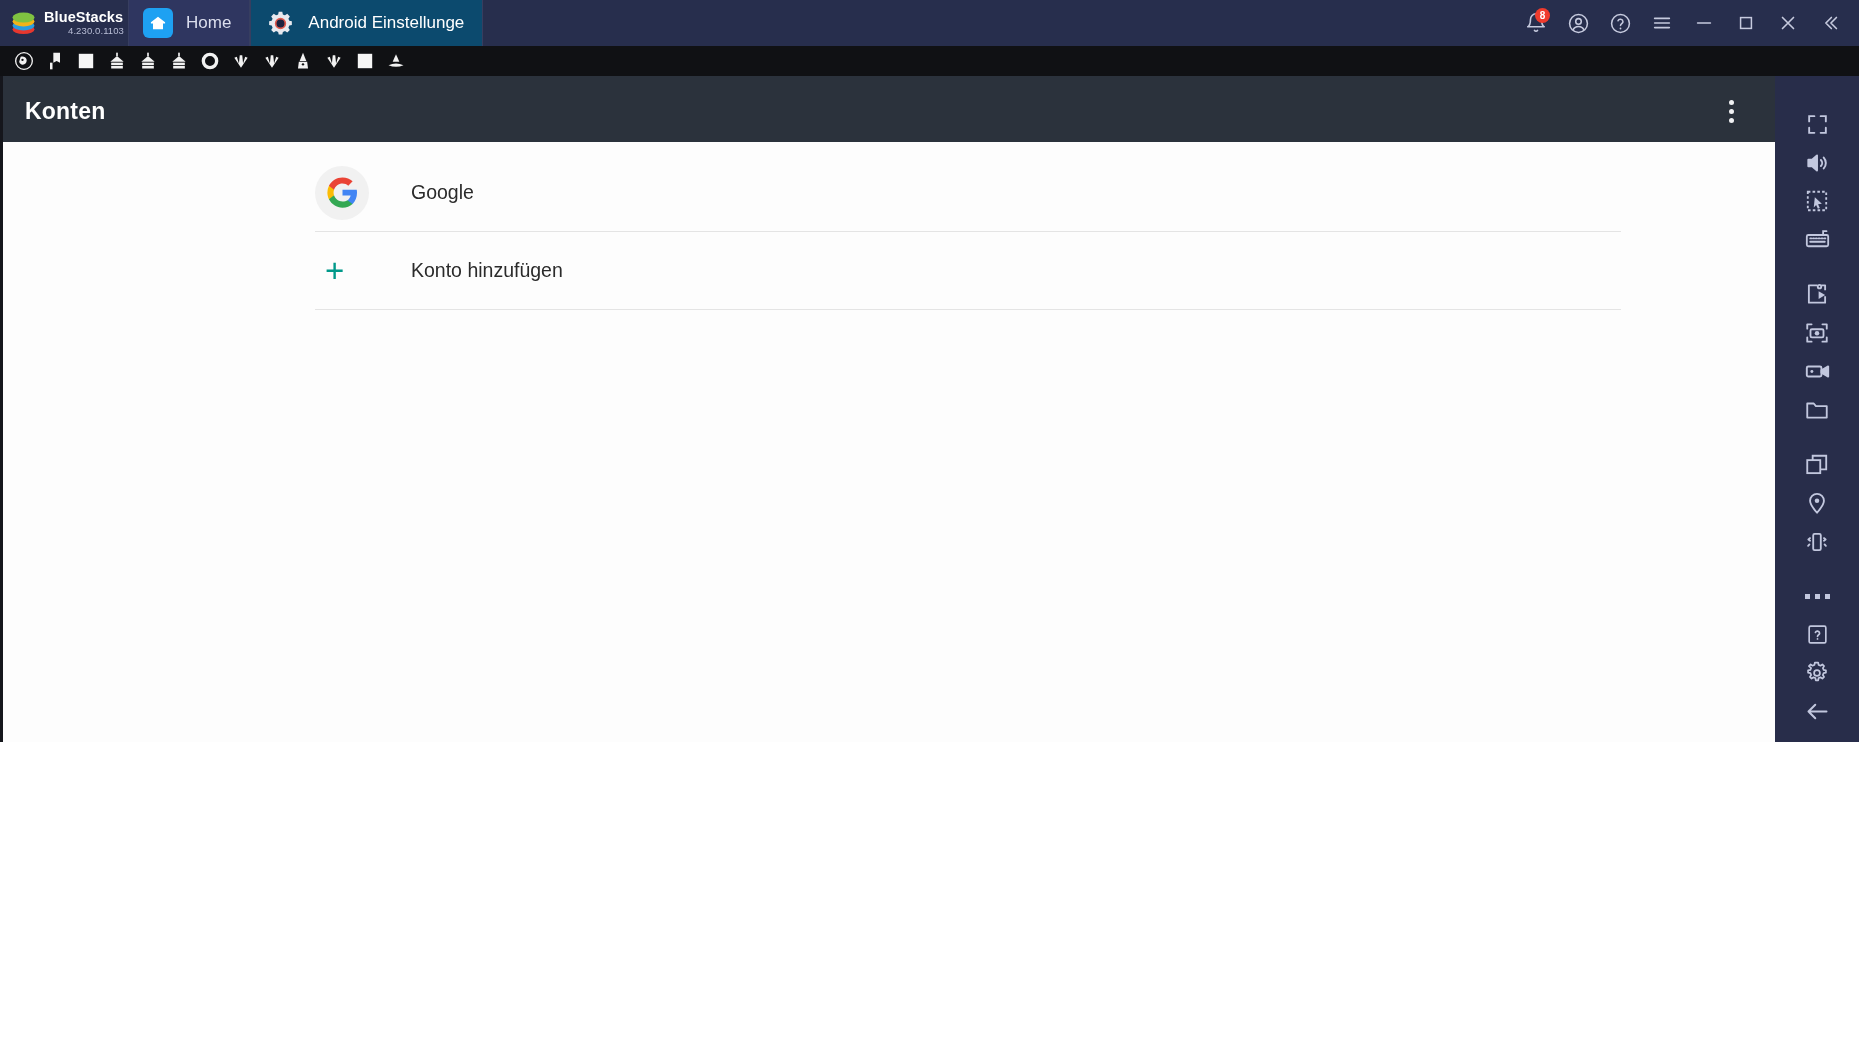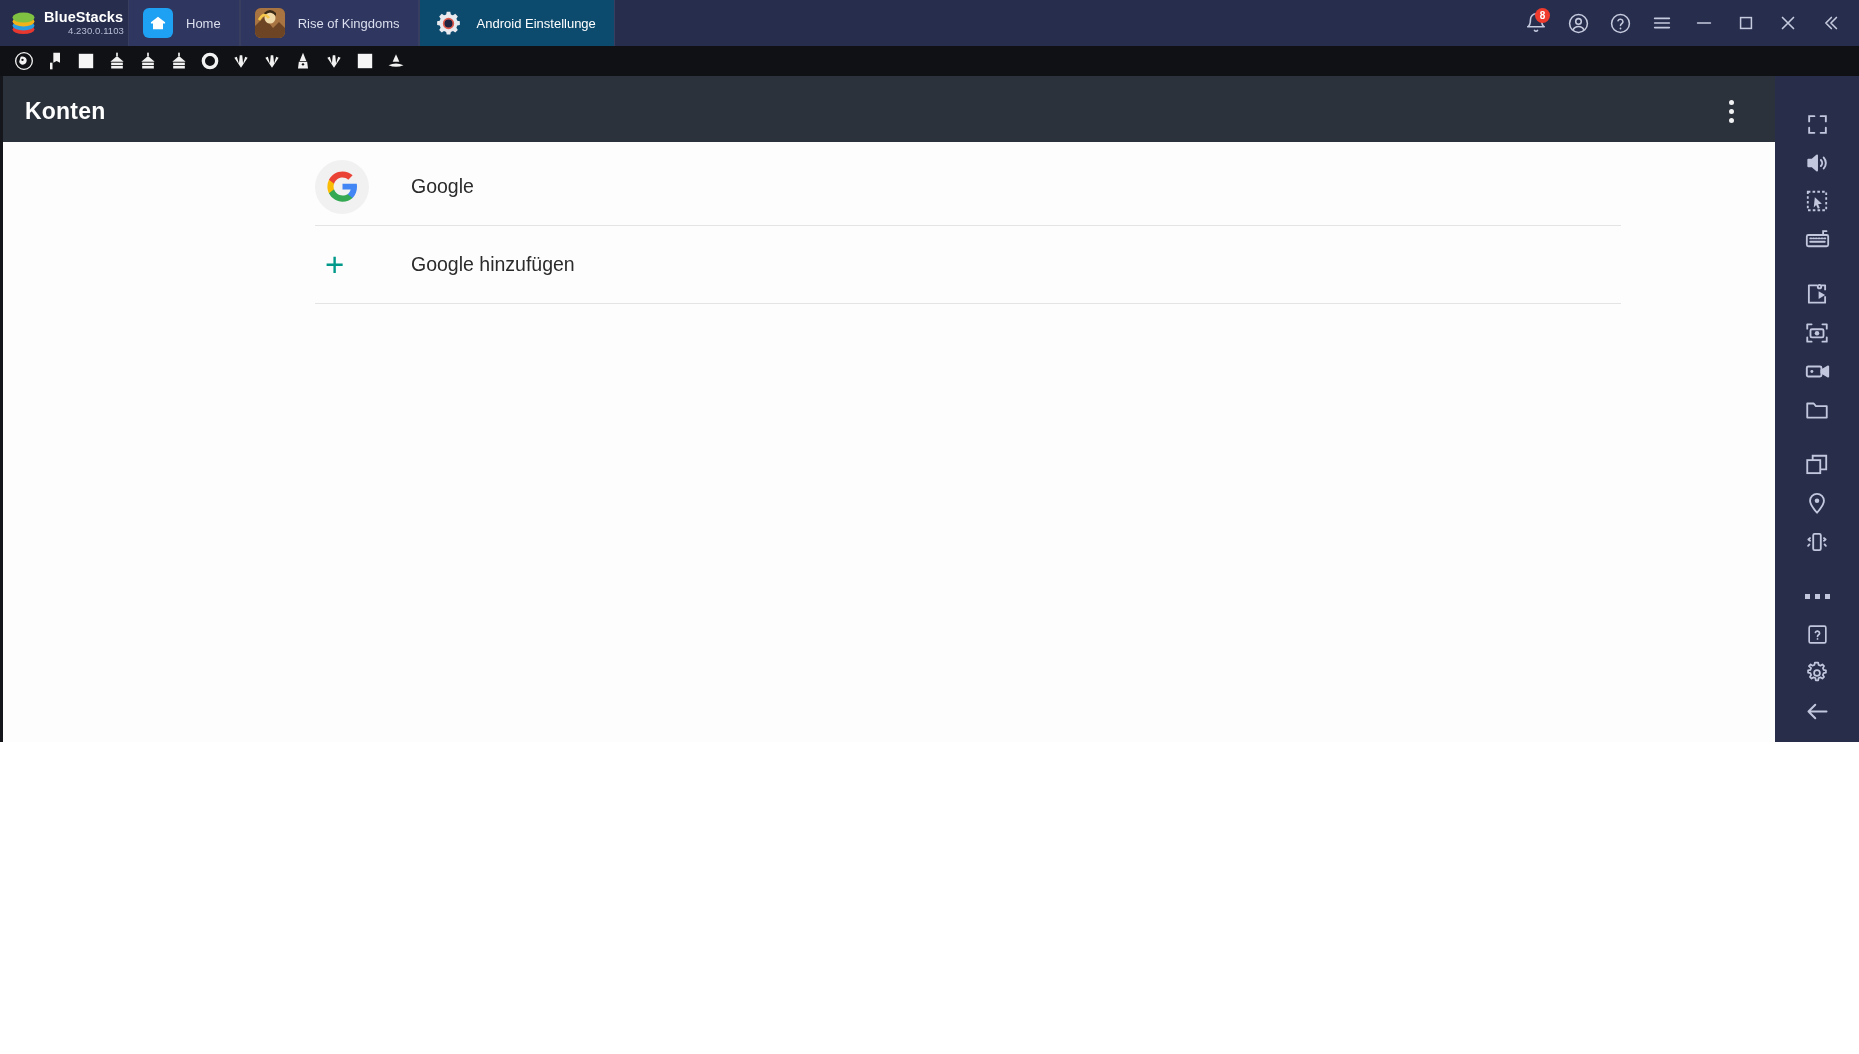--- a/index.html
+++ b/index.html
@@ -33,21 +33,21 @@
   .tab {
     display: flex; align-items: center; gap: 13px;
     padding: 0 18px 0 14px;
     border-left: 1px solid #373e60;
     border-right: 1px solid #373e60;
     cursor: pointer;
     position: relative;
     background: #2f3660;
   }
   .tab.active { background: #0c4a6e; }
-  .tab-label { font-size: 13px; color: #dcdfee; white-space: nowrap; }
+  .tab-label { font-size: 17px; color: #dcdfee; white-space: nowrap; }
   .tab.active .tab-label { color: #ffffff; }
   .tab-icon { width: 30px; height: 30px; flex: 0 0 30px; border-radius: 6px; position: relative; overflow: hidden; }
 
   .tab-home .tab-icon { background: #1ea1f2; display: flex; align-items: center; justify-content: center; }
   .tab-rok .tab-icon { background: #6b4a2a; }
   .tab-settings .tab-icon { background: transparent; display: flex; align-items: center; justify-content: center; }
 
   .titlebar-spacer { flex: 1 1 auto; }
 
   .winctl { display: flex; align-items: center; padding-right: 8px; gap: 0; }
@@ -95,21 +95,21 @@
   }
   .app-title { font-size: 23px; color: #ffffff; font-weight: bold; letter-spacing: .2px; }
   .app-bar-spacer { flex: 1 1 auto; }
   .overflow-btn {
     width: 44px; height: 44px; border-radius: 22px;
     display: flex; flex-direction: column; align-items: center; justify-content: center;
     gap: 4px; cursor: pointer;
   }
   .odot { width: 5px; height: 5px; border-radius: 50%; background: #f0f1f3; }
 
-  .content { flex: 1 1 auto; background: #fdfdfd; padding-top: 6px; }
+  .content { flex: 1 1 auto; background: #fdfdfd; padding-top: 12px; }
   .acct-list { margin: 0 auto; width: 1464px; max-width: 100%; padding-left: 158px; }
   .acct-row {
     display: flex; align-items: center;
     height: 78px;
     border-bottom: 1px solid #e4e4e4;
     cursor: pointer;
   }
   .acct-icon-wrap { width: 96px; flex: 0 0 96px; display: flex; align-items: center; }
   .gcircle {
     width: 54px; height: 54px; border-radius: 50%;
@@ -167,32 +167,20 @@
 
       <div class="tab tab-home">
         <div class="tab-icon">
           <svg width="20" height="20" viewBox="0 0 24 24" fill="#ffffff">
             <path d="M12 4.5 L3.5 11 L3.5 12.5 L6 12.5 L6 19.5 L18 19.5 L18 12.5 L20.5 12.5 L20.5 11 Z"></path>
           </svg>
         </div>
         <span class="tab-label">Home</span>
       </div>
 
-      <div class="tab tab-rok">
-        <div class="tab-icon">
-          <svg width="30" height="30" viewBox="0 0 30 30">
-            <rect width="30" height="30" fill="#a87442"></rect>
-            <path d="M0 18 L9 9 L18 20 L24 14 L30 20 L30 30 L0 30 Z" fill="#6d4524"></path>
-            <circle cx="15" cy="10" r="5.5" fill="#f0d9a8"></circle>
-            <path d="M9 8 Q15 1 21 8 L21 5 Q15 -1 9 5 Z" fill="#3a2a18"></path>
-            <path d="M4 12 Q9 3 14 10" stroke="#f5c84b" stroke-width="2.6" fill="none"></path>
-          </svg>
-        </div>
-        <span class="tab-label">Rise of Kingdoms</span>
-      </div>
 
       <div class="tab tab-settings active">
         <div class="tab-icon">
           <svg width="27" height="27" viewBox="0 0 24 24">
             <path fill="#e8e9ef" d="M12 1.6 l1.6 0 .5 2.3a8.4 8.4 0 0 1 1.9.8l2-1.3 2.3 2.3-1.3 2c.35.6.62 1.24.8 1.9l2.3.5v3.2l-2.3.5a8.4 8.4 0 0 1-.8 1.9l1.3 2-2.3 2.3-2-1.3c-.6.35-1.24.62-1.9.8l-.5 2.3h-3.2l-.5-2.3a8.4 8.4 0 0 1-1.9-.8l-2 1.3-2.3-2.3 1.3-2a8.4 8.4 0 0 1-.8-1.9l-2.3-.5v-3.2l2.3-.5c.18-.66.45-1.3.8-1.9l-1.3-2 2.3-2.3 2 1.3c.6-.35 1.24-.62 1.9-.8l.5-2.3z"></path>
             <circle cx="12" cy="12" r="4.3" fill="#1d2240"></circle>
             <circle cx="12" cy="12" r="4.3" fill="none" stroke="#e05a4e" stroke-width="1.5"></circle>
           </svg>
         </div>
         <span class="tab-label">Android Einstellunge</span>
@@ -387,21 +375,21 @@
                 </svg>
               </div>
             </div>
             <span class="acct-label">Google</span>
           </div>
 
           <div class="acct-row">
             <div class="add-icon-wrap">
               <span class="plus-icon">+</span>
             </div>
-            <span class="acct-label">Google hinzufügen</span>
+            <span class="acct-label">Konto hinzufügen</span>
           </div>
 
         </div>
       </div>
 
     </div>
 
     <div class="sidebar">
 
       <div class="sb-btn sb-gap-top">

